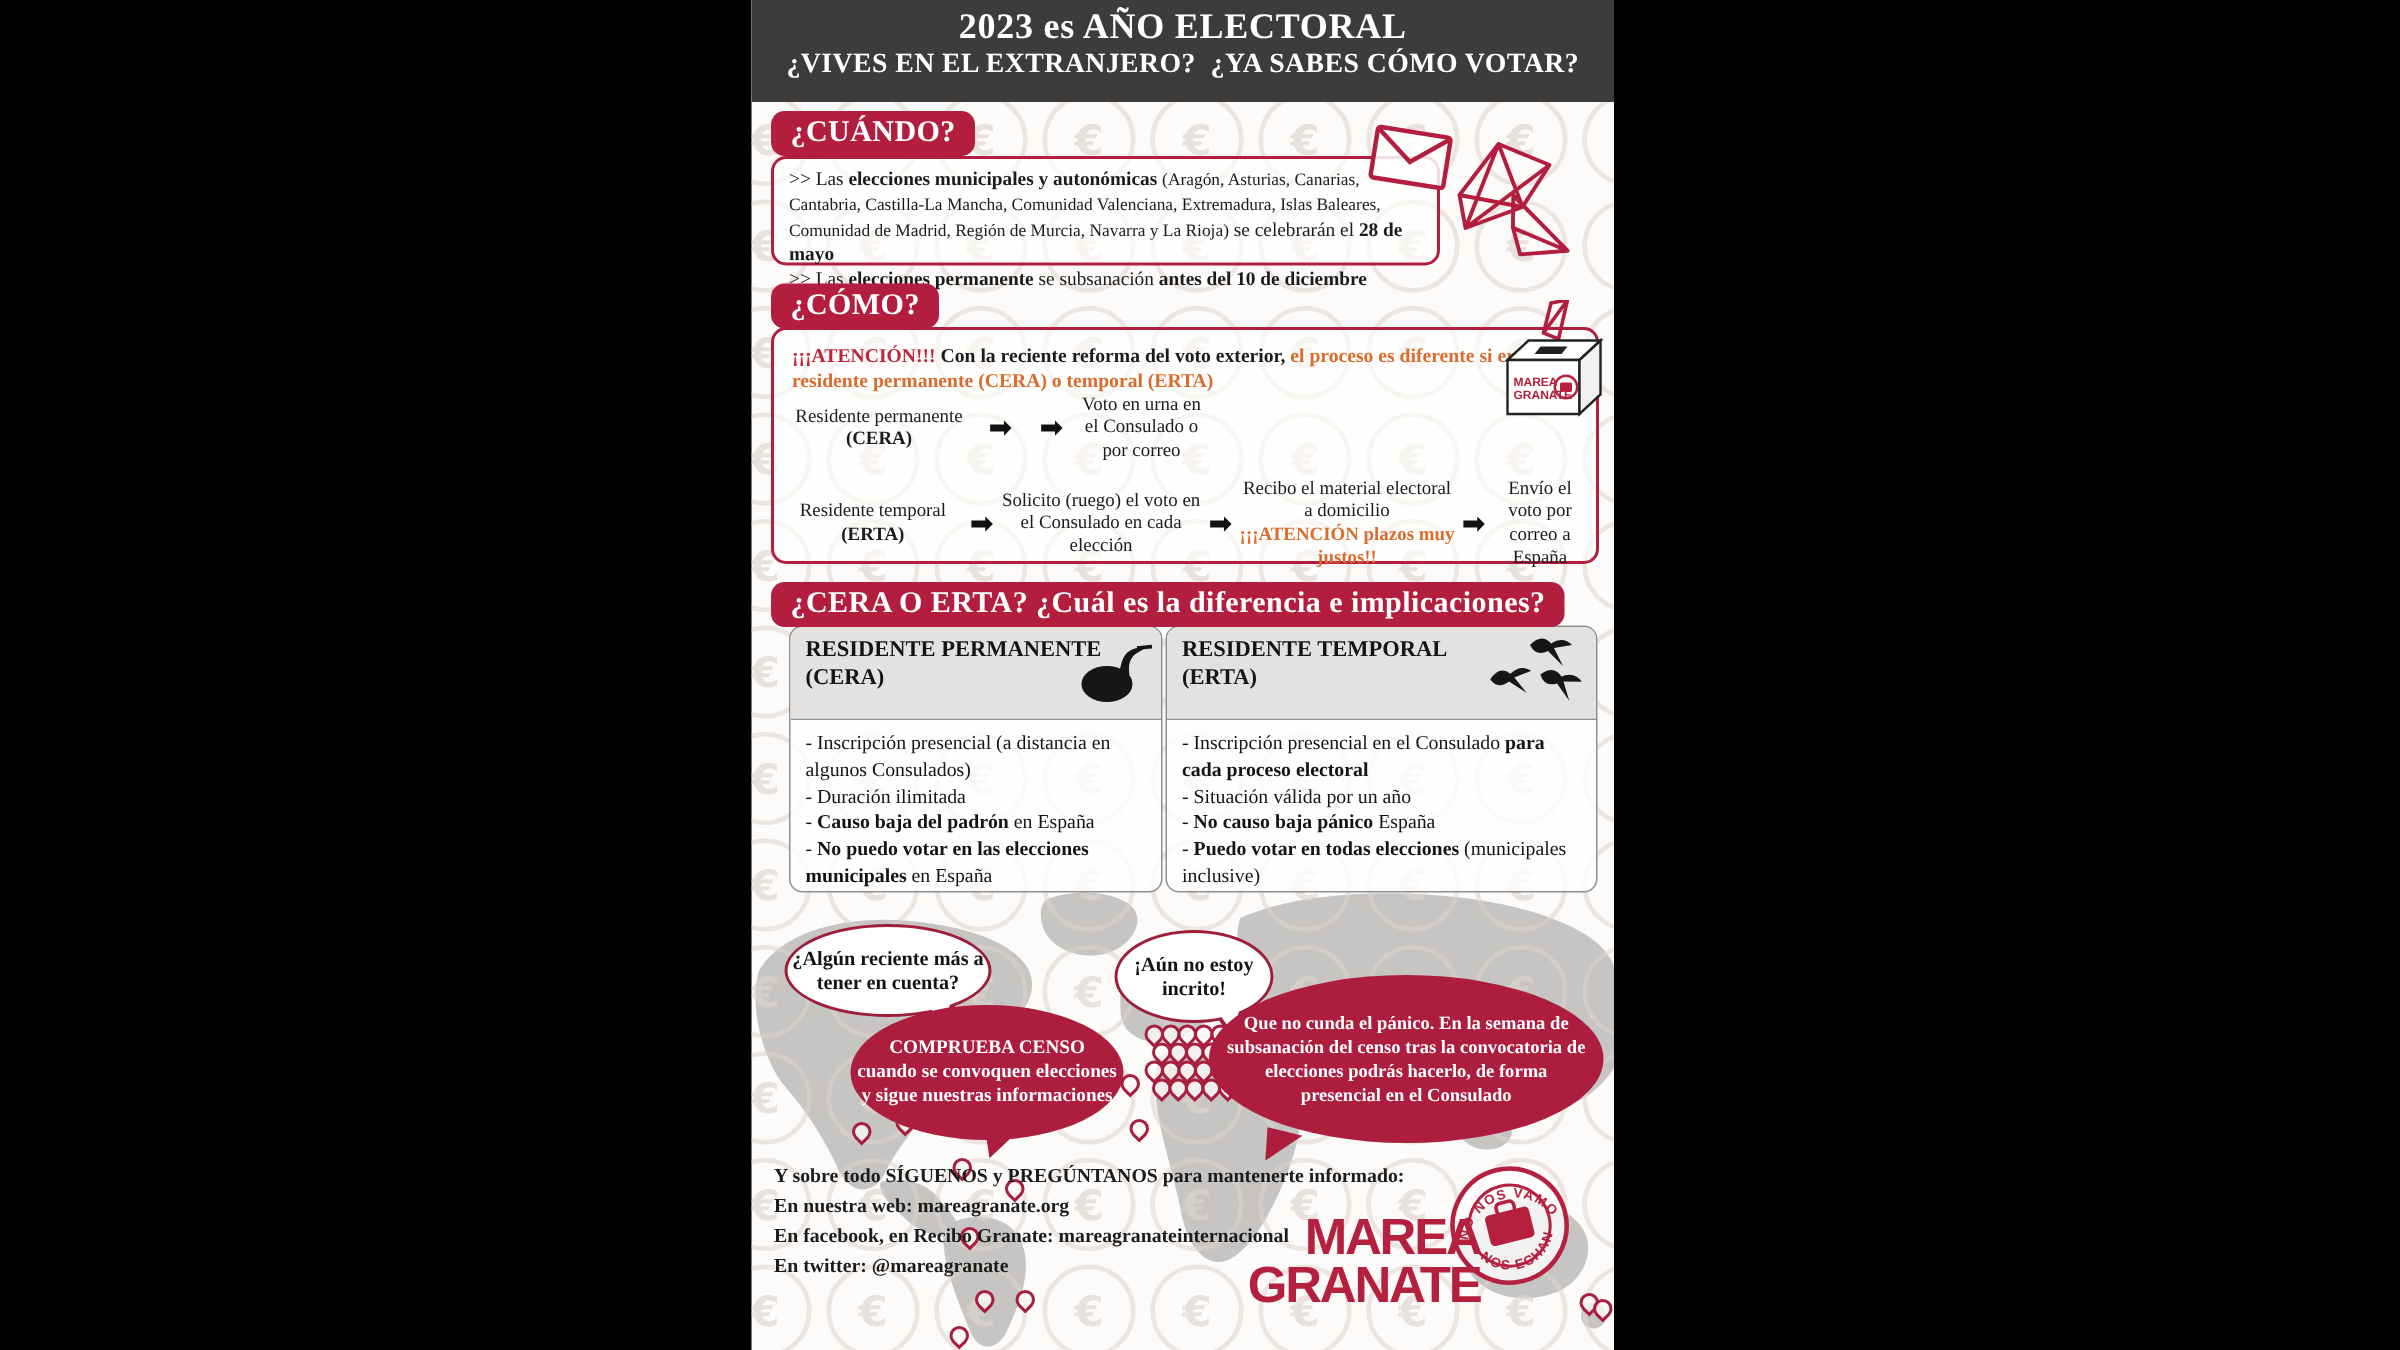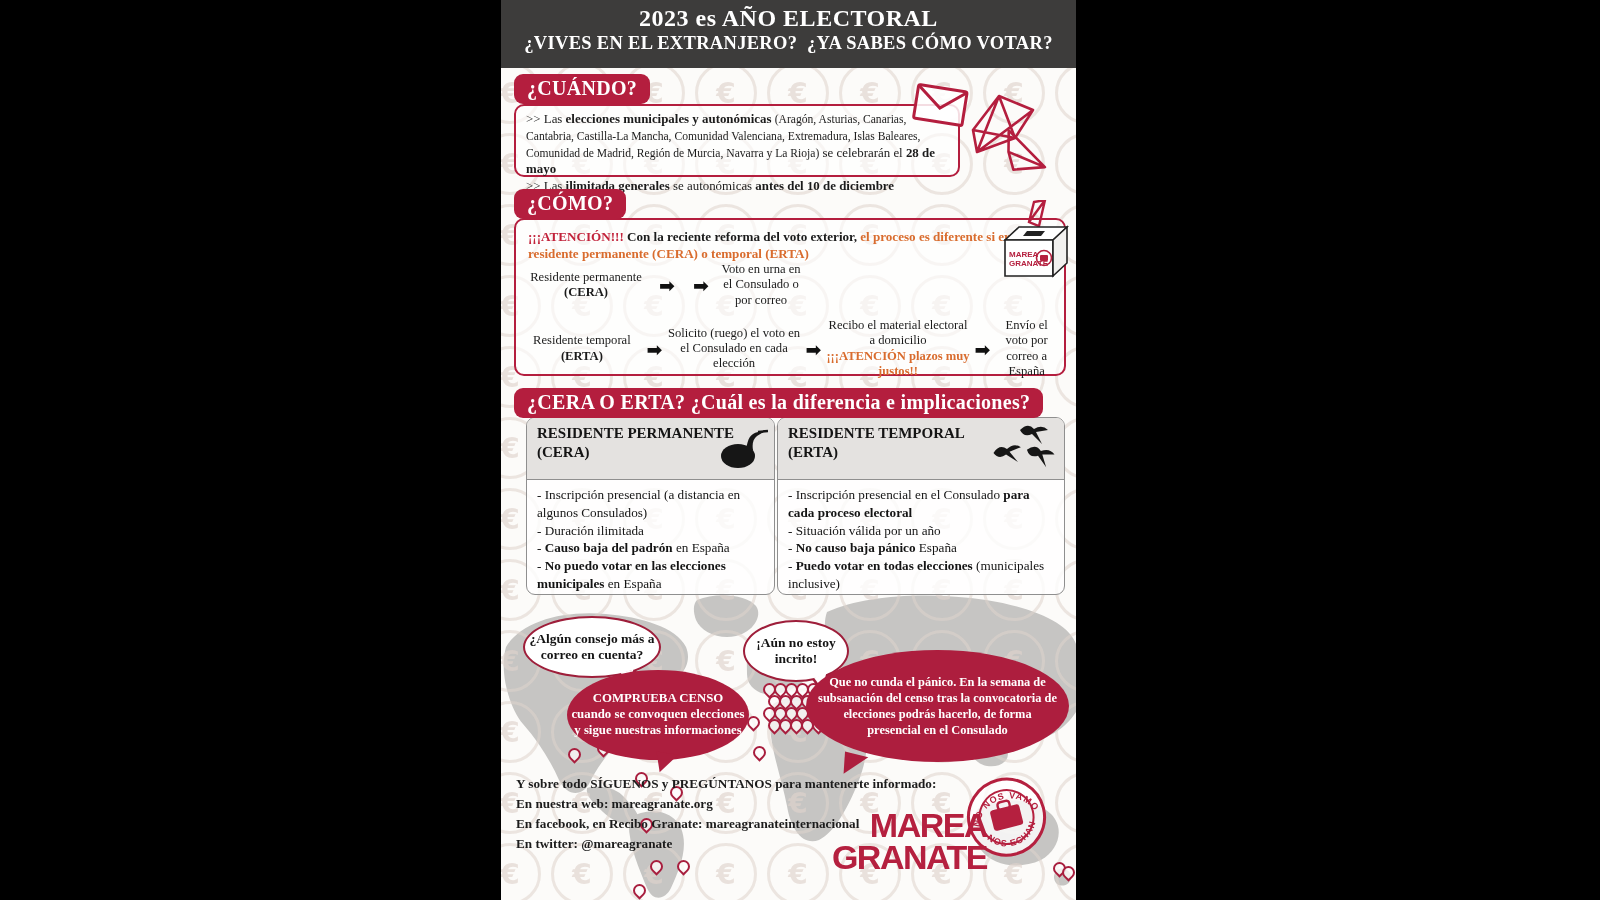--- a/index.html
+++ b/index.html
@@ -211,21 +211,21 @@
 
     <div class="hdr">
       <div class="t1">2023 es AÑO ELECTORAL</div>
       <div class="t2">¿VIVES EN EL EXTRANJERO?  ¿YA SABES CÓMO VOTAR?</div>
     </div>
 
     <div class="badge" style="left:13px;top:74px;">¿CUÁNDO?</div>
     <div class="rbox" style="left:13px;top:104px;width:442px;height:69px;">
       <div class="cuando-text">
         <span><span>&gt;&gt; Las </span><span style="font-weight: bold;">elecciones municipales y autonómicas</span><span> </span><span class="c-sm">(Aragón, Asturias, Canarias, Cantabria, Castilla-La Mancha, Comunidad Valenciana, Extremadura, Islas Baleares, Comunidad de Madrid, Región de Murcia, Navarra y La Rioja)</span><span> se celebrarán el </span><span style="font-weight: bold;">28 de mayo</span></span><br>
-        <span><span>&gt;&gt; Las </span><span style="font-weight: bold;">ilimitada generales</span><span> se autonómicas </span><span style="font-weight: bold;">antes del 10 de diciembre</span></span>
+        <span><span>&gt;&gt; Las </span><span style="font-weight: bold;">elecciones permanente</span><span> se subsanación </span><span style="font-weight: bold;">antes del 10 de diciembre</span></span>
       </div>
     </div>
 
     <div class="icon-abs" style="left:412px;top:84px;transform:rotate(9deg);">
       <svg width="54" height="42" viewBox="0 0 54 42">
         <rect x="2.5" y="4" width="49" height="34" rx="2" fill="rgba(255,255,255,.85)" stroke="#b41e3e" stroke-width="3"></rect>
         <path d="M3,5 L27,24 L51,5" fill="none" stroke="#b41e3e" stroke-width="3"></path>
       </svg>
     </div>
     <div class="icon-abs" style="left:458px;top:90px;">
@@ -322,21 +322,21 @@
       </div>
       <div class="card-bd">
         <div><span>- Inscripción presencial en el Consulado </span><span style="font-weight: bold;">para cada proceso electoral</span></div>
         <div><span>- Situación válida por un año</span></div>
         <div><span>- </span><span style="font-weight: bold;">No causo baja pánico</span><span> España</span></div>
         <div><span>- </span><span style="font-weight: bold;">Puedo votar en todas elecciones</span><span> (municipales inclusive)</span></div>
       </div>
     </div>
 
     <div class="bub bub-w" style="left:22px;top:616px;width:130px;height:54px;font-size:13.5px;padding:2px;">
-      <span>¿Algún consejo más a correo en cuenta?</span>
+      <span>¿Algún reciente más a tener en cuenta?</span>
       <div class="tail" style="bottom:-15px;right:20px;border-left:5px solid transparent;border-right:13px solid transparent;border-top:19px solid #9e1e3a;transform:rotate(-12deg);"></div>
       <div class="tail" style="bottom:-9px;right:24px;border-left:4px solid transparent;border-right:9px solid transparent;border-top:14px solid #fff;transform:rotate(-12deg);"></div>
     </div>
 
     <div class="bub bub-r" style="left:66px;top:670px;width:174px;height:82px;font-size:12.8px;line-height:1.25;padding:4px;">
       <span>
         <span>COMPRUEBA CENSO</span><br>
         <span>cuando se convoquen elecciones y sigue nuestras informaciones</span>
       </span>
       <div class="tail" style="bottom:-13px;left:88px;border-left:6px solid transparent;border-right:16px solid transparent;border-top:20px solid #ad1e3e;transform:rotate(8deg);"></div>

